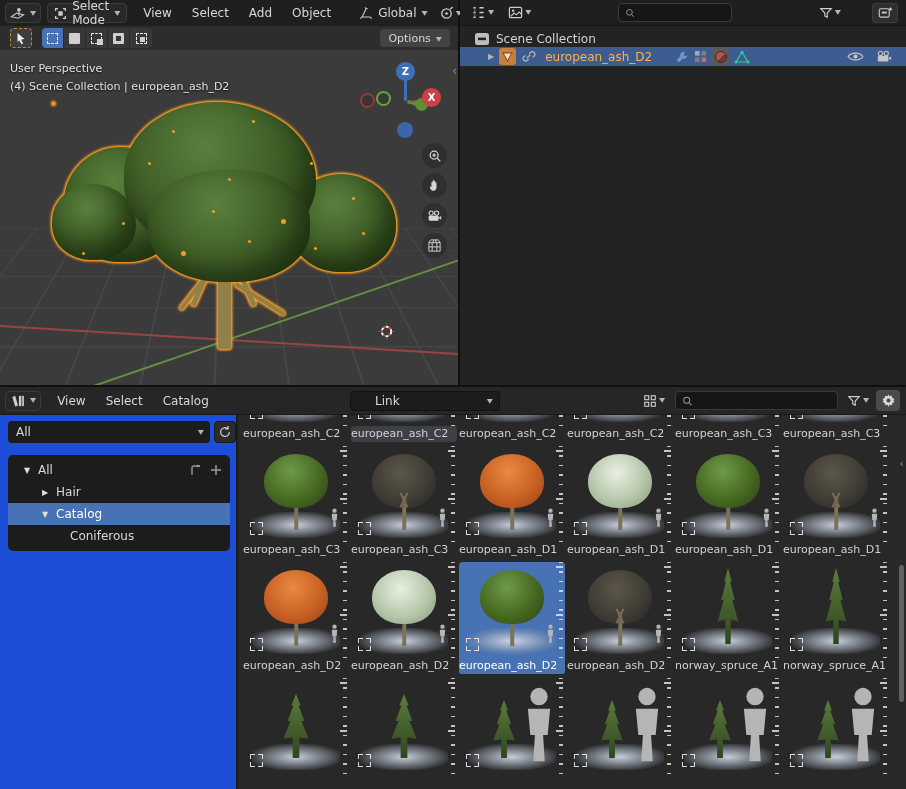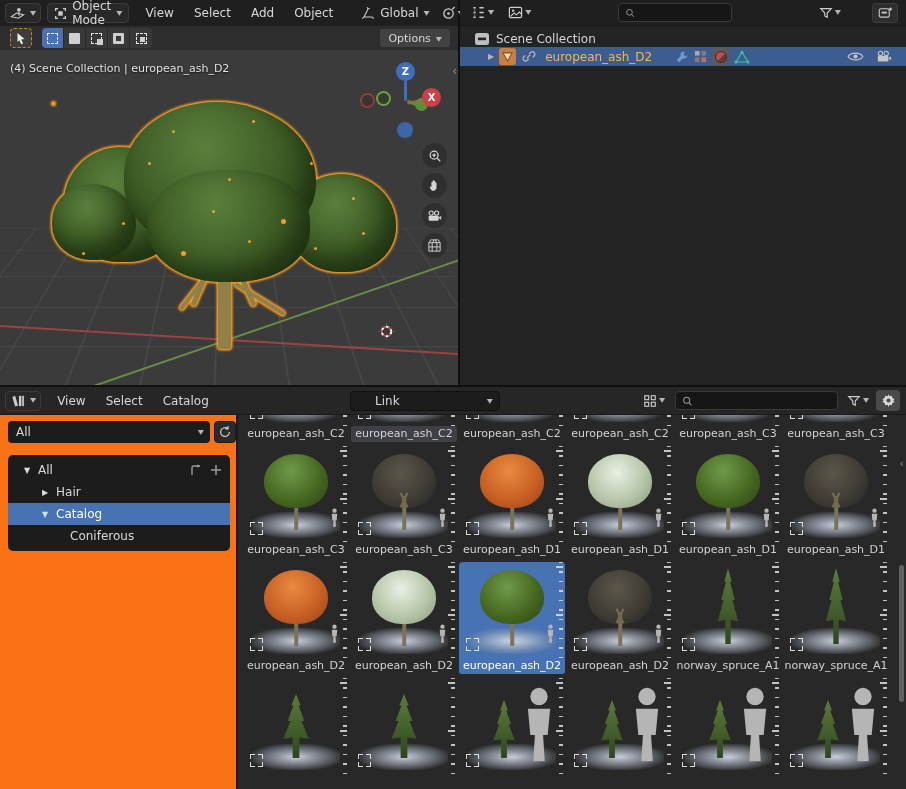--- a/index.html
+++ b/index.html
@@ -114,21 +114,21 @@
   
   #ab-hdr { height:28px; background:#262626; border-bottom:1px solid #191919; }
   #link-dd { position:absolute; left:350px; top:4px; width:150px; height:20px; background:#1c1c1c;
     border:1px solid #111; border-radius:4px; display:flex; align-items:center; font-size:12px; }
   #link-dd .lbl { padding-left:24px; flex:1; }
   #link-dd .chev { margin-right:6px; }
   #ab-search { position:absolute; left:675px; top:4px; width:163px; }
   #ab-gear-btn { position:absolute; left:876px; top:3px; width:24px; height:21px; background:#4a4a4a;
     border-radius:4px; display:flex; align-items:center; justify-content:center; }
 
-  #ab-sidebar { position:absolute; left:0; top:28px; width:238px; bottom:0; background:#f97316; border-right:2px solid #1c1c1c; }
+  #ab-sidebar { position:absolute; left:0; top:28px; width:238px; bottom:0; background:#1d4ed8; border-right:2px solid #1c1c1c; }
   #cat-filter { position:absolute; left:8px; top:6px; width:202px; height:22px; background:#1c1c1c;
     border-radius:4px; display:flex; align-items:center; font-size:12px; }
   #cat-filter .lbl { padding-left:8px; flex:1; }
   #cat-filter .chev { margin-right:6px; }
   #refresh-btn { position:absolute; left:214px; top:6px; width:22px; height:22px; background:#2b2b2b;
     border:1px solid #1a1a1a; border-radius:4px; display:flex; align-items:center; justify-content:center; }
   #cat-tree { position:absolute; left:8px; top:40px; width:222px; background:#1c1c1c; border-radius:5px; padding:4px 0; }
   .cat-row { position:relative; height:22px; display:flex; align-items:center; font-size:12px; color:#d8d8d8; gap:6px; }
   .cat-row.sel { background:#4772b3; color:#fff; }
   .cat-row .arrow { font-size:8px; color:#ddd; width:10px; text-align:center; }
@@ -167,21 +167,21 @@
   .conifer.small { width:36px; height:58px; bottom:16px; margin-left:-8px; }
   .person { position:absolute; }
   .person.small { right:10px; bottom:15px; width:9px;  height:19px; }
   .person.large { right:8px;  bottom:12px; width:36px; height:76px; }
   .bracket { position:absolute; left:7px; bottom:7px; width:13px; height:13px; }
   .bracket i { position:absolute; width:5px; height:5px; border:0 solid rgba(238,238,238,.9); }
   .bracket .c1 { left:0; top:0; border-left-width:1.5px; border-top-width:1.5px; }
   .bracket .c2 { right:0; top:0; border-right-width:1.5px; border-top-width:1.5px; }
   .bracket .c3 { left:0; bottom:0; border-left-width:1.5px; border-bottom-width:1.5px; }
   .bracket .c4 { right:0; bottom:0; border-right-width:1.5px; border-bottom-width:1.5px; }
-  .alabel { height:16px; line-height:15px; text-align:center; font-size:11px; color:#d2d2d2;
+  .alabel { height:16px; line-height:15px; font-size:11px; color:#d2d2d2;
     white-space:nowrap; overflow:hidden; border-radius:3px; }
   .card.sel .alabel { background:#4772b3; color:#fff; }
   .alabel.active { background:#3f3f46; }
   #ab-scroll { position:absolute; right:2px; top:150px; width:5px; height:137px; background:#616161; border-radius:2.5px; }
   #ab-collapse { position:absolute; right:2px; top:42px; color:#8f8f8f; font-size:11px; }
 </style>
 </head>
 <body>
 
 <div class="abs" id="vp-region">
@@ -196,21 +196,21 @@
       </span>
         <span class="chev">▼</span>
     </div>
     <div class="dd" style="margin-left:6px;">
       <span>
         <svg width="13" height="13" viewBox="0 0 16 16">
             <path d="M2 5V2h3M11 2h3v3M2 11v3h3M14 11v3h-3" fill="none" stroke="#ccc" stroke-width="1.6"></path>
             <rect x="5.3" y="5.3" width="5.4" height="5.4" fill="#ccc"></rect>
           </svg>
       </span>
-      <span>Object Mode</span>
+      <span>Select Mode</span>
       <span class="chev">▼</span>
     </div>
     <div id="vp-menus" style="display:flex; margin-left:6px;">
         <span class="menu-item">View</span>
         <span class="menu-item">Select</span>
         <span class="menu-item">Add</span>
         <span class="menu-item">Object</span>
       </div>
     <div class="dd" style="margin-left:12px; border:none; background:transparent;">
       <span>
@@ -279,20 +279,21 @@
       <div class="trunk-main"></div>
       <div class="blob" id="bl2"></div>
       <div class="blob" id="bl3"></div>
       <div class="blob" id="bl4"></div>
       <div class="blob" id="bl1"></div>
       <div class="blob" id="bl5"></div>
       <div id="speckles"></div>
     </div>
 
     <div id="vp-overlay">
+      <div>User Perspective</div>
       <div>(4) Scene Collection | european_ash_D2</div>
     </div>
     <div id="vp-collapse">‹</div>
 
     <div id="gizmo">
       <div class="gz-line" id="gz-lz"></div>
       <div class="gz-line" id="gz-lx"></div>
       <div class="gz-line" id="gz-ly"></div>
       <div class="gz-ball" id="gz-nx"></div>
       <div class="gz-ball" id="gz-ny"></div>

